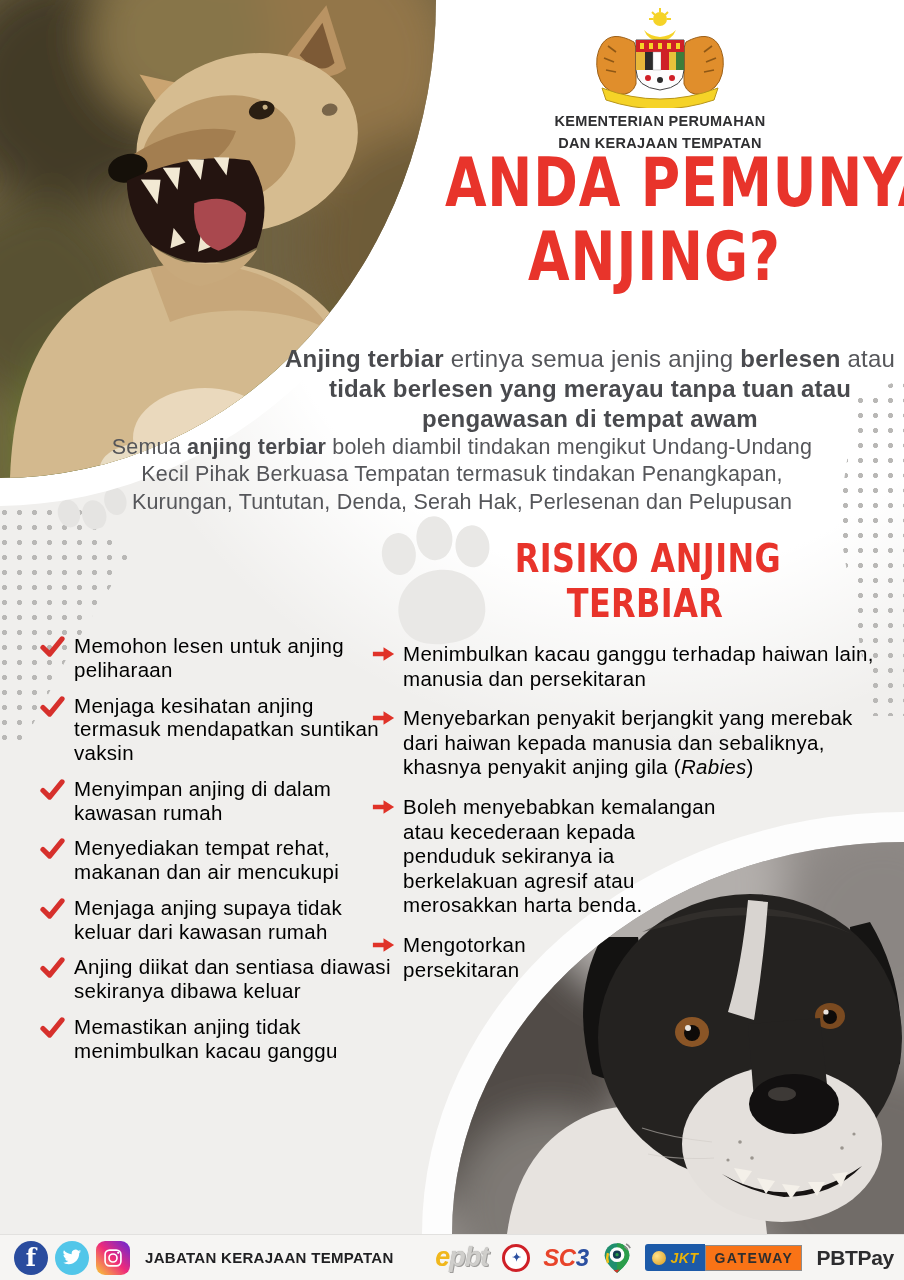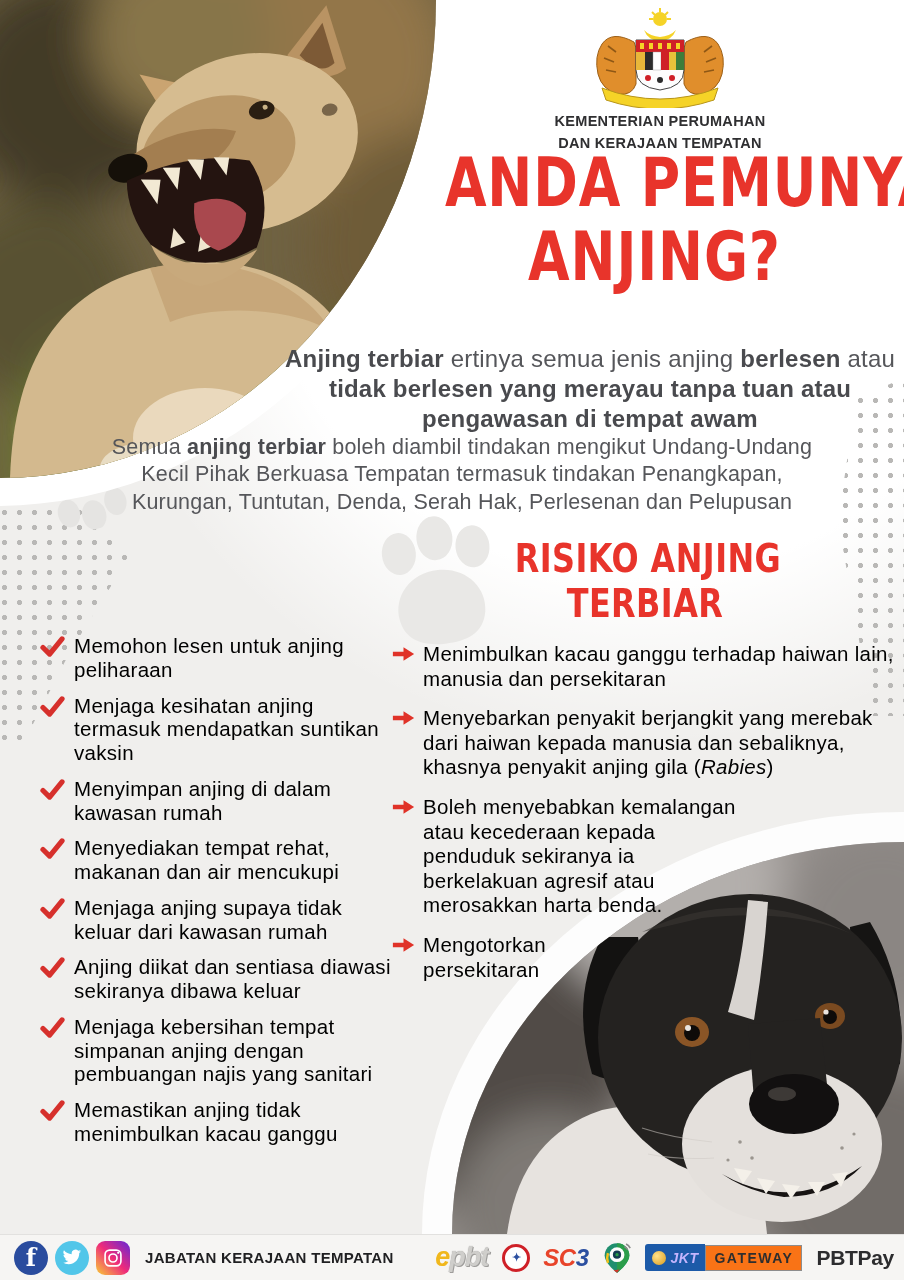--- a/index.html
+++ b/index.html
@@ -36,21 +36,21 @@
   .intro-2{top:412px;left:88px;width:748px;font-size:21.5px;line-height:1.28;}
   
   .col-heading{position:absolute;z-index:5;text-align:center;color:#e8342b;}
   .col-heading .line{display:block;font-family:"DejaVu Sans","Liberation Sans",sans-serif;font-weight:700;
     font-size:38px;line-height:45px;letter-spacing:.5px;transform:scale(.84,1.05);transform-origin:50% 50%;white-space:nowrap;}
   .heading-left{top:536px;left:52px;width:344px;}
   .heading-right{top:536px;left:490px;width:310px;}
   
   .list{position:absolute;z-index:5;list-style:none;margin:0;padding:0;color:#000000;}
   .left-list{top:634px;left:40px;width:362px;}
-  .right-list{top:642px;left:392px;width:508px;}
+  .right-list{top:642px;left:372px;width:508px;}
   .list li{display:flex;align-items:flex-start;}
   .left-list li{margin-bottom:12px;font-size:20.5px;line-height:1.16;letter-spacing:.3px;}
   .right-list li{margin-bottom:15px;font-size:20.5px;line-height:1.2;letter-spacing:.3px;}
   .right-list li:nth-child(2) .li-text{max-width:452px;}
   .right-list li:nth-child(3) .li-text{max-width:318px;}
   .right-list li:nth-child(4) .li-text{max-width:240px;}
   .check{width:25px;height:21px;flex:none;margin:2px 9px 0 0;}
   .check path{fill:none;stroke:#d6302c;stroke-width:5.4;stroke-linecap:round;stroke-linejoin:round;}
   .arrow{width:23px;height:16px;flex:none;margin:4px 8px 0 0;}
   .arrow path{fill:#e03228;}
@@ -69,21 +69,21 @@
   .epbt .e{color:#f0b71c;}
   .epbt .pbt{color:#cfcecb;text-shadow:0 0 1px #9e9d9b,1px 1px 0 #9e9d9b;}
   .osc{font-style:italic;font-weight:700;font-size:24px;letter-spacing:-.5px;display:flex;align-items:center;}
   .osc-emblem{width:22px;height:22px;border-radius:50%;border:3px solid #cf2027;background:#fff;color:#2b4fa0;
     font-size:11px;display:flex;align-items:center;justify-content:center;margin-right:1px;font-style:normal;}
   .osc .sc{color:#e8442a;margin-left:12px;}
   .osc .three{color:#2b4fa0;}
   .jkt-badge{display:flex;align-items:center;height:27px;}
   .jkt-blue{background:#1c5aa8;border-radius:3px 0 0 3px;height:27px;display:flex;align-items:center;padding:0 7px;}
   .jkt-gold{width:14px;height:14px;border-radius:50%;background:radial-gradient(circle at 35% 35%,#ffe28a,#d99a1c);margin-right:5px;}
-  .jkt-blue span{color:#c4b5fd;font-weight:700;font-style:italic;font-size:14px;letter-spacing:.5px;}
+  .jkt-blue span{color:#eab308;font-weight:700;font-style:italic;font-size:14px;letter-spacing:.5px;}
   .jkt-white{background:#f97316;border:1.5px solid #8d8d8d;height:24px;display:flex;align-items:center;padding:0 8px;}
   .jkt-white span{color:#2e2e2e;font-weight:700;font-size:14px;letter-spacing:1.5px;}
   .pbtpay{font-weight:700;font-size:21px;color:#2c2c2e;letter-spacing:-.3px;margin-right:10px;}
 </style>
 </head>
 <body>
 
 <div class="poster">
 
   <div class="white-blob"></div>
@@ -320,26 +320,20 @@
         <svg class="check" viewBox="0 0 26 22">
           <path d="M3 12 L10 19 L23 3"></path>
         </svg>
         <span class="li-text">Menjaga anjing supaya tidak keluar dari kawasan rumah</span>
       </li>
     <li>
         <svg class="check" viewBox="0 0 26 22">
           <path d="M3 12 L10 19 L23 3"></path>
         </svg>
         <span class="li-text">Anjing diikat dan sentiasa diawasi sekiranya dibawa keluar</span>
-      </li>
-    <li>
-        <svg class="check" viewBox="0 0 26 22">
-          <path d="M3 12 L10 19 L23 3"></path>
-        </svg>
-        <span class="li-text">Menjaga kebersihan tempat simpanan anjing dengan pembuangan najis yang sanitari</span>
       </li>
     <li>
         <svg class="check" viewBox="0 0 26 22">
           <path d="M3 12 L10 19 L23 3"></path>
         </svg>
         <span class="li-text">Memastikan anjing tidak menimbulkan kacau ganggu</span>
       </li>
   </ul>
 
   <ul class="list right-list">

